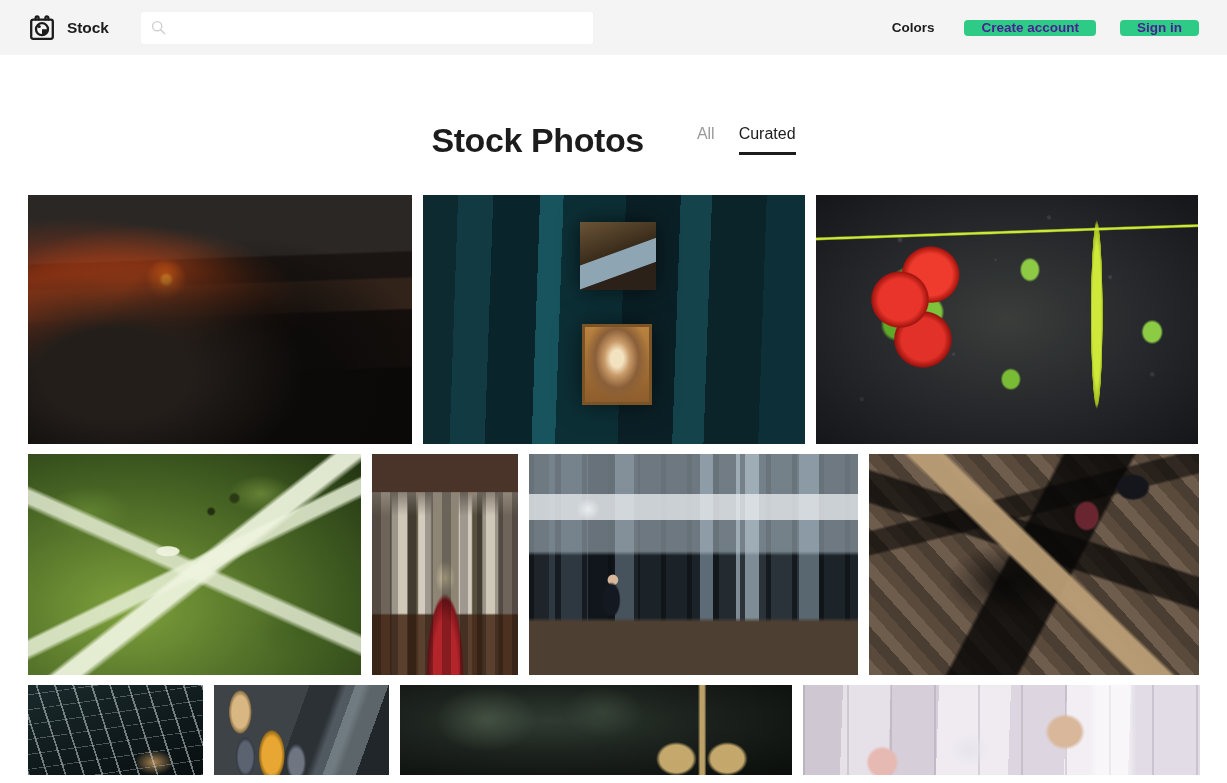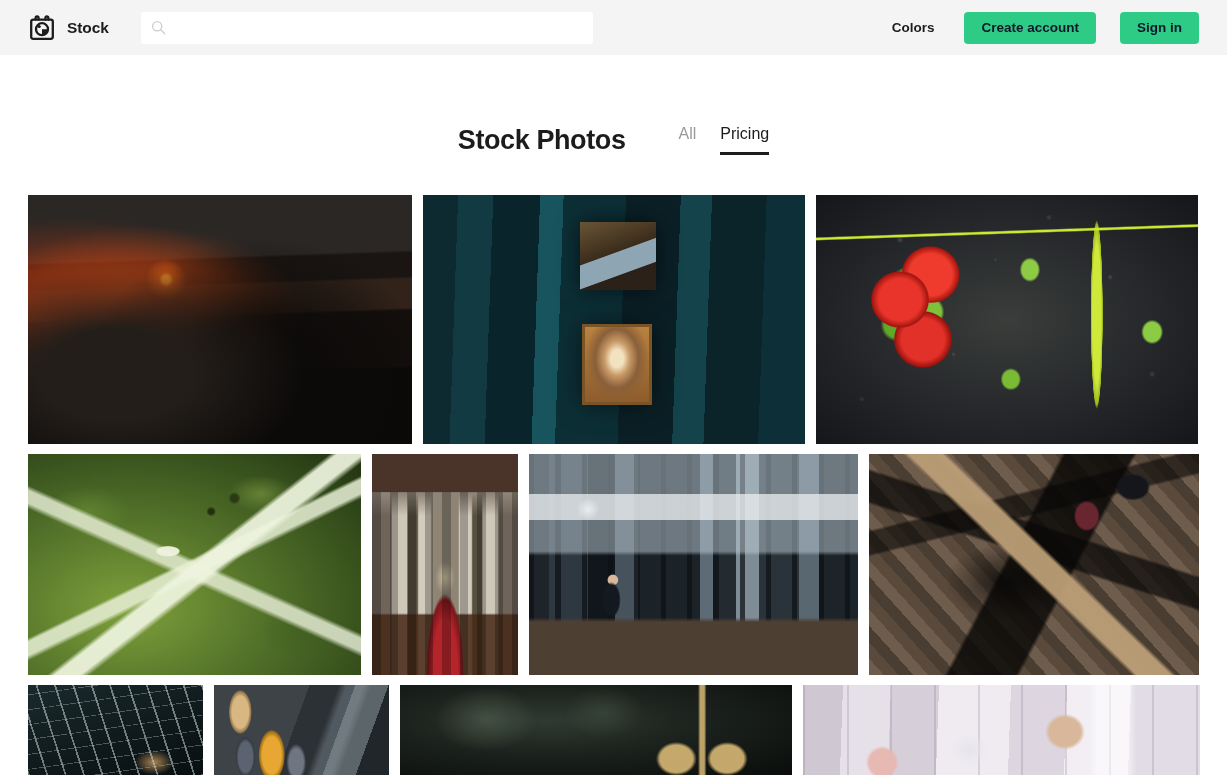--- a/index.html
+++ b/index.html
@@ -68,42 +68,42 @@
     text-decoration: none;
     padding: 0 16px;
     line-height: 55px;
     white-space: nowrap;
     cursor: pointer;
   }
   .nav-link.active { color: #1c1c1c; font-weight: 600; }
   .btn {
     border: 0;
     border-radius: 4px;
-    color: #0f172a;
+    color: #4c1d95;
     font-family: "Liberation Sans", sans-serif;
     font-size: 13.5px;
     font-weight: 600;
-    height: 32px;
+    height: 16px;
     cursor: pointer;
     white-space: nowrap;
   }
   .btn-create { padding: 0 17px; margin-left: 14px; }
   .btn-signin { padding: 0 17px; margin-left: 24px; }
 
   
   .title-row {
     display: flex;
     align-items: flex-end;
     justify-content: center;
     gap: 28px;
     margin-top: 60px;
     height: 42px;
   }
   .page-title {
-    font-size: 27px;
+    font-size: 34px;
     font-weight: 700;
     color: #1c1c1c;
     letter-spacing: -0.4px;
     line-height: 34px;
   }
   .tabs { display: flex; align-items: flex-end; gap: 24px; margin-left: 25px; padding-bottom: 2px; }
   .tab {
     font-size: 16px;
     color: #9a9a9a;
     line-height: 26px;
@@ -411,21 +411,21 @@
     <a class="nav-link active">Colors</a>
     <button class="btn btn-create" style="background: rgb(46, 203, 135);">Create account</button>
     <button class="btn btn-signin" style="background: rgb(46, 203, 135);">Sign in</button>
   </nav>
 </div>
 
 <div class="title-row">
   <h1 class="page-title">Stock Photos</h1>
   <div class="tabs">
     <div class="tab">All</div>
-    <div class="tab active">Pricing</div>
+    <div class="tab active">Curated</div>
   </div>
 </div>
 
 <div class="gallery">
 
   <div class="grid-row">
     <div class="tile" style="width:384px;height:249px">
       <div class="ph ph-welder"></div>
     </div>
     <div class="tile" style="width:382px;height:249px">

